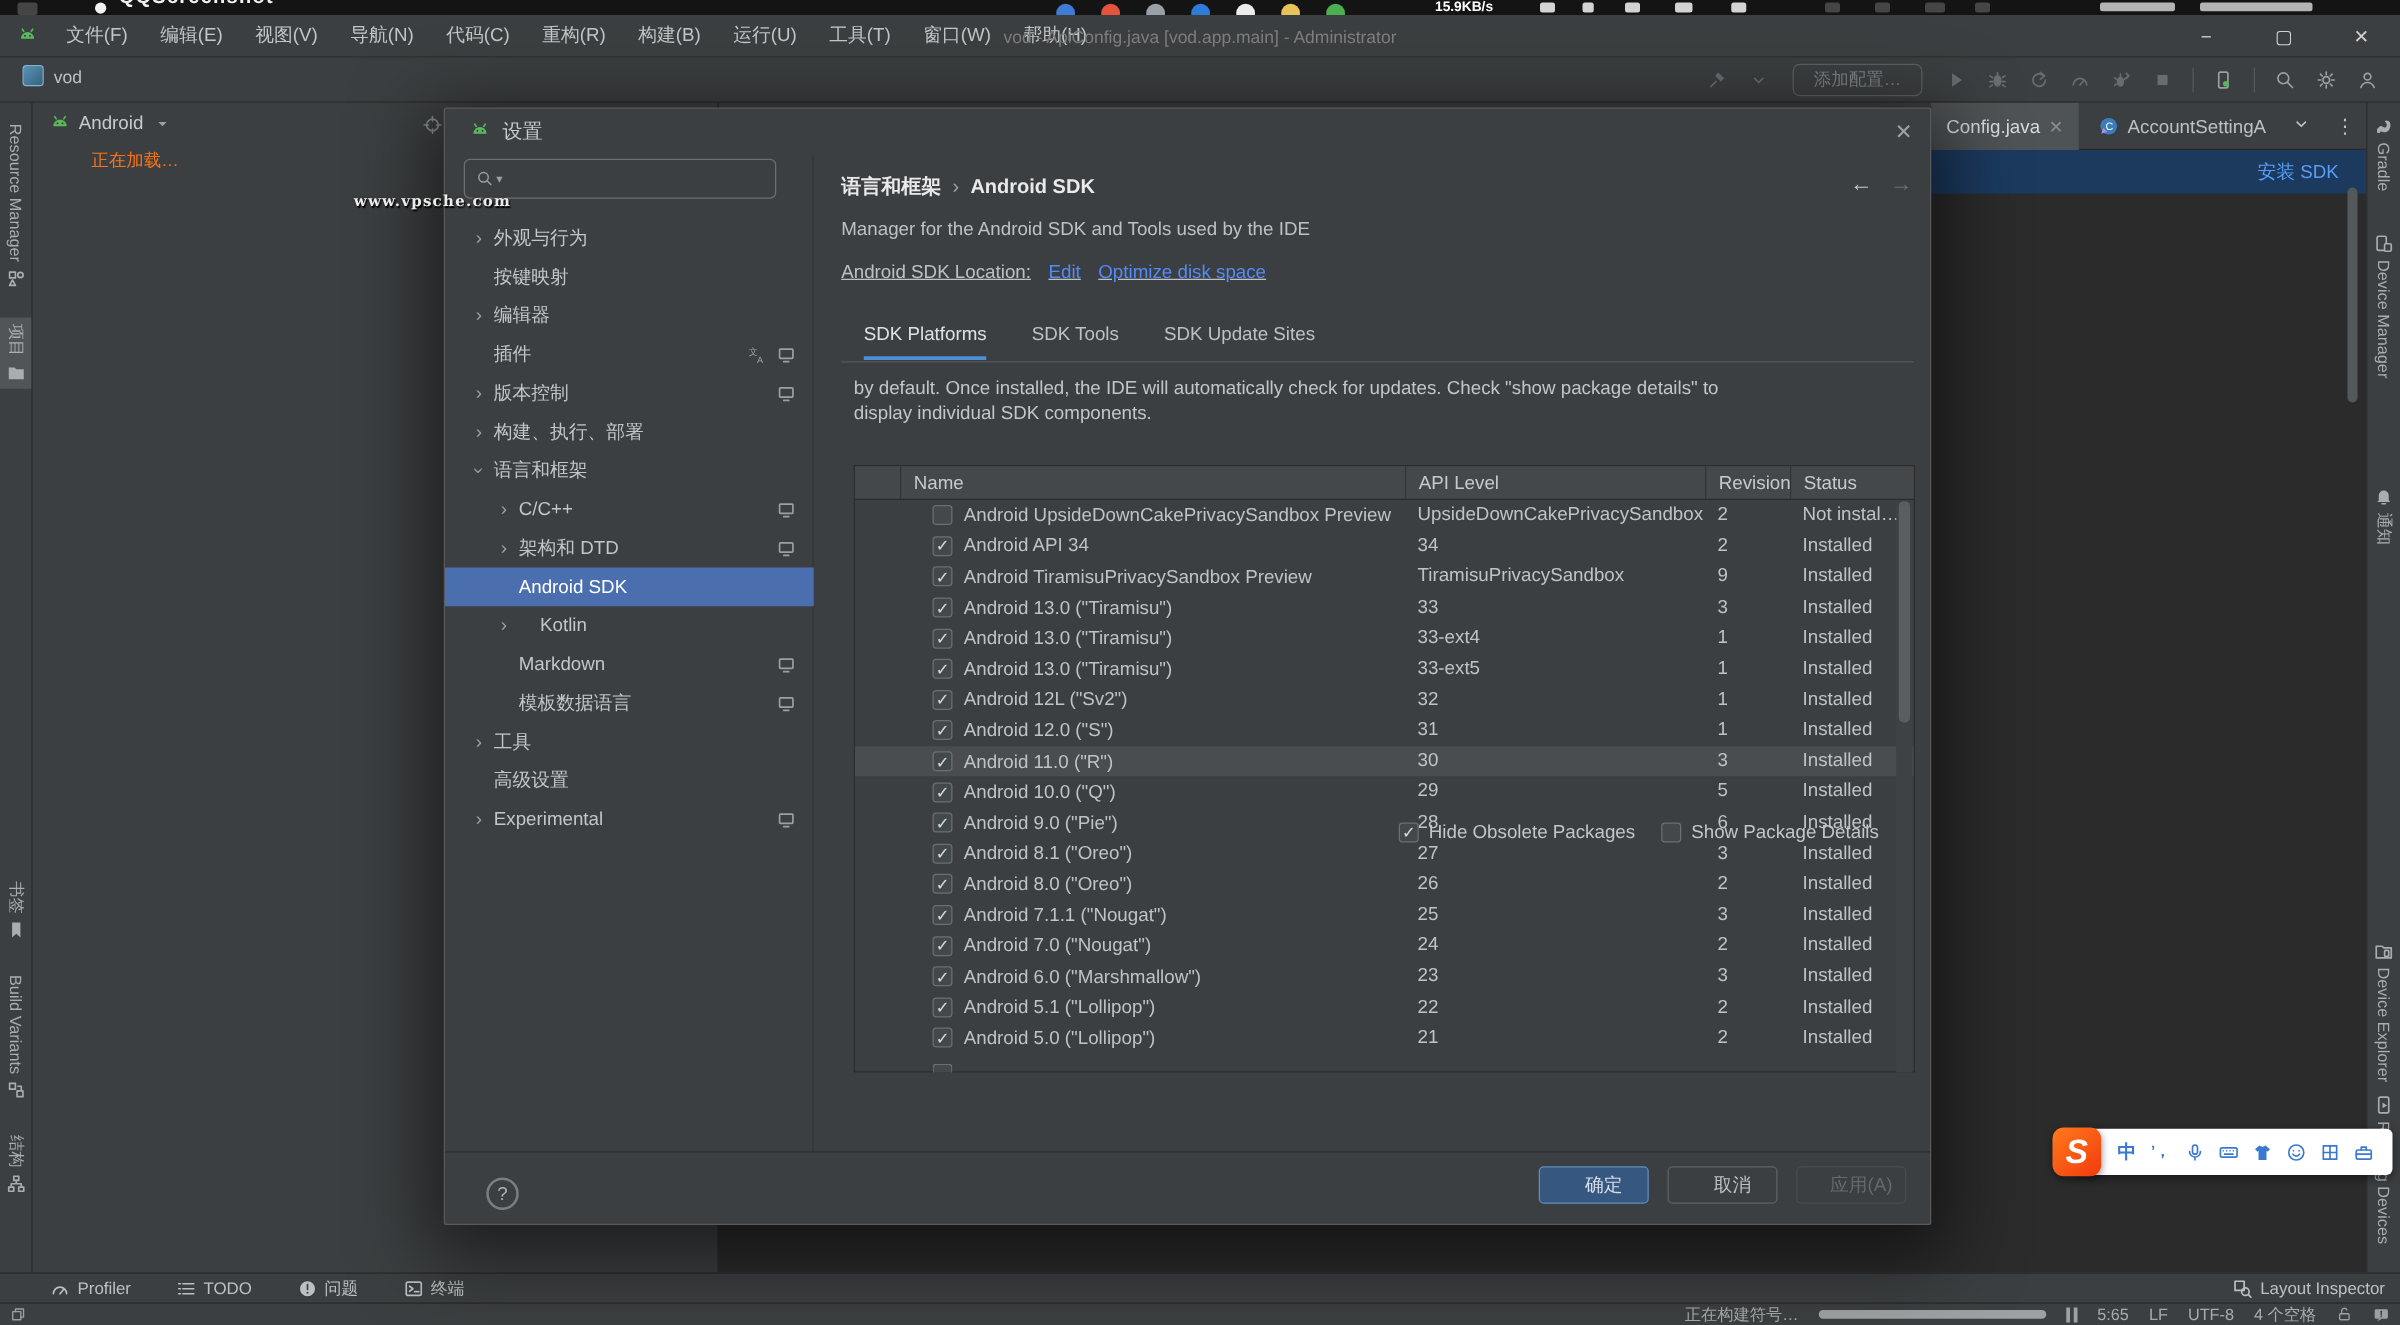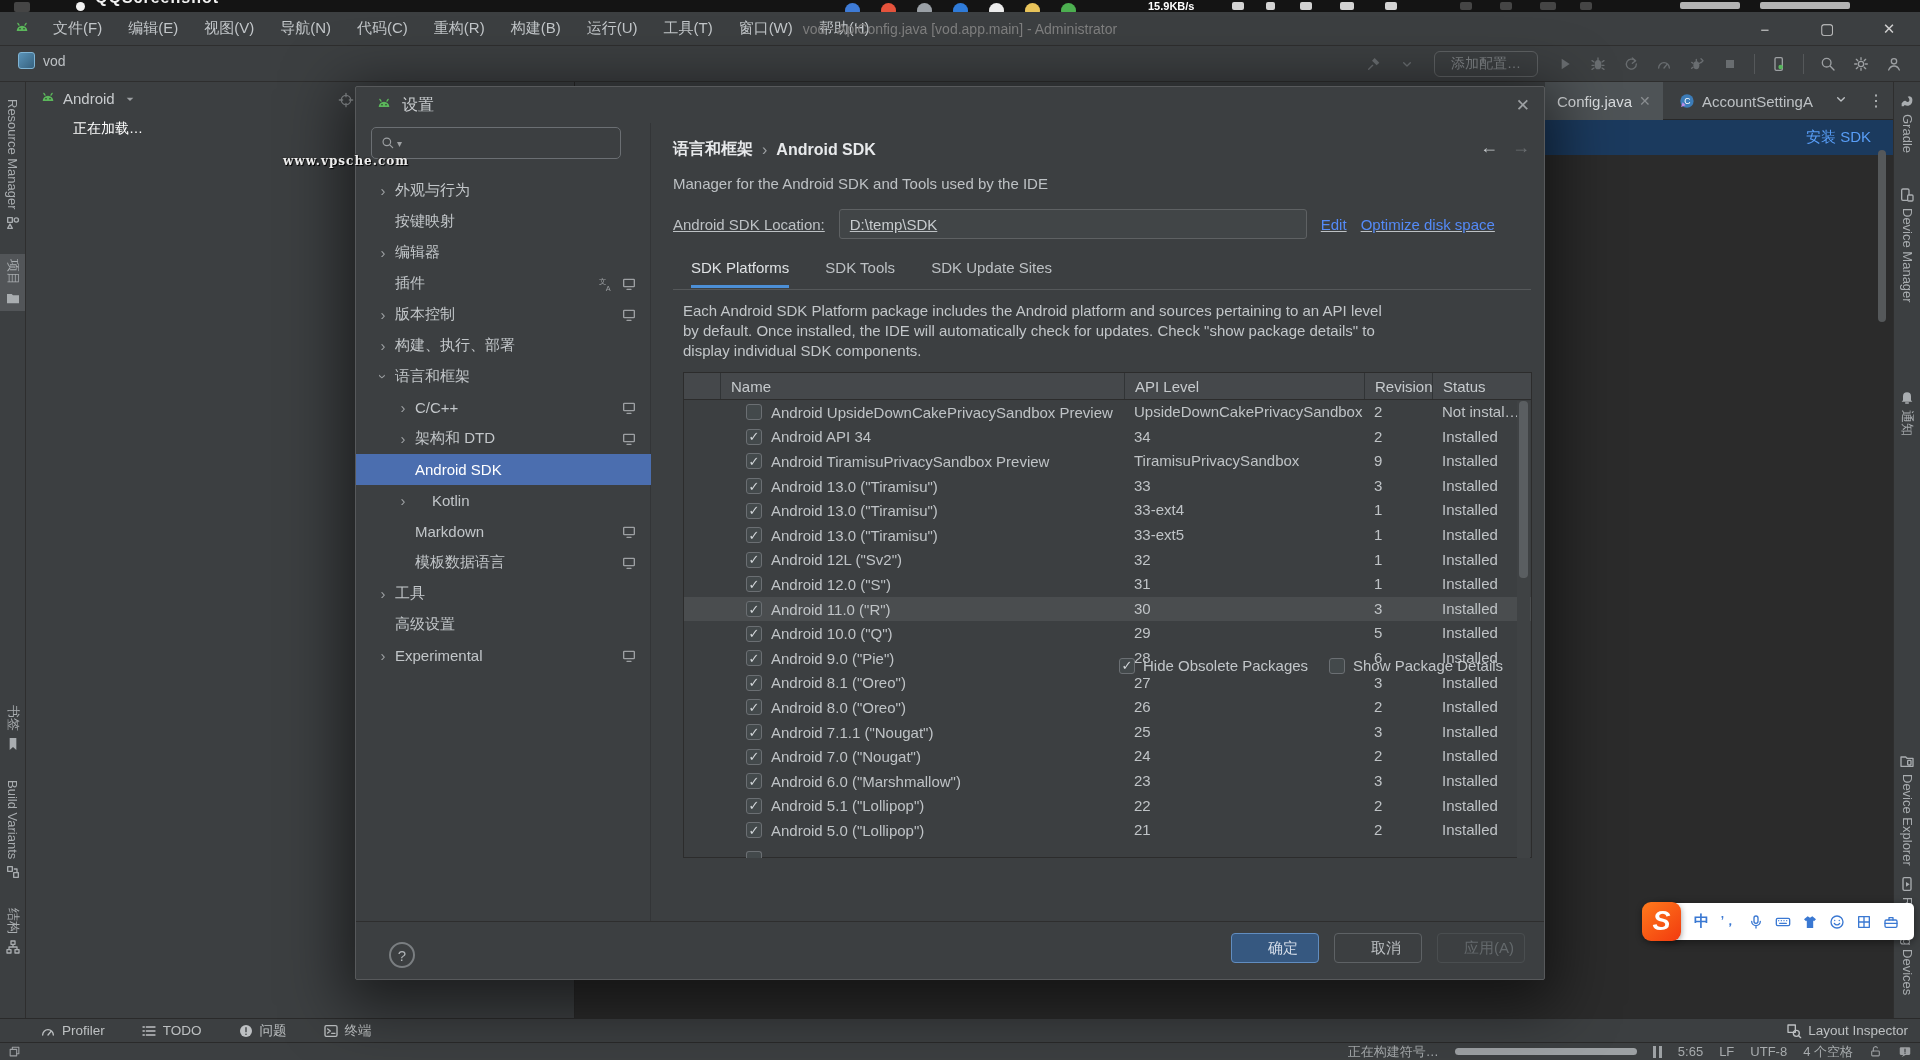--- a/index.html
+++ b/index.html
@@ -46,21 +46,21 @@
   .stripe-btn{display:flex;flex-direction:column;align-items:center;gap:5px;padding:5px 0;width:100%;color:#a9adb0;}
   .stripe-btn .vlabel{writing-mode:vertical-rl;text-orientation:sideways;font-size:13px;color:#a9adb0;white-space:nowrap;}
   .stripe-btn.active{background:#525558;}
   .stripe-spacer{flex:1;}
 
   
   .project-panel{position:absolute;left:26px;top:82px;width:549px;height:936px;background:#3c3f41;
                  border-right:1px solid #282828;z-index:2;}
   .pp-head{position:absolute;left:14px;top:8px;display:flex;align-items:center;gap:7px;font-size:15px;color:#c8cbce;}
   .pp-gear{position:absolute;left:312px;top:10px;color:#8a8e91;}
-  .pp-loading{position:absolute;left:47px;top:38px;color:#ffffff;font-size:14px;}
+  .pp-loading{position:absolute;left:47px;top:38px;color:#f97316;font-size:14px;}
 
   
   .editor{position:absolute;left:575px;top:82px;width:1318px;height:936px;background:#2b2b2b;z-index:1;}
   .tabbar{position:absolute;left:0;top:0;width:1318px;height:38px;background:#3c3f41;border-bottom:1px solid #282828;}
   .etab{position:absolute;top:0;height:38px;display:flex;align-items:center;gap:7px;padding:0 12px;font-size:15px;color:#bdc1c4;}
   .etab.sel{background:#4e5356;color:#d8dbdd;}
   .etab .x{color:#8a8e91;font-size:14px;}
   .tab-act{position:absolute;top:9px;color:#bdc1c4;}
   .banner{position:absolute;left:0;top:38px;width:1318px;height:35px;background:#1b3a5e;display:flex;align-items:center;justify-content:flex-end;padding-right:22px;}
   .banner a{color:#589df6;font-size:15px;text-decoration:none;}
@@ -686,33 +686,31 @@
         <span>Android SDK</span>
       </div>
       <div class="nav-arrows">
         <span style="color:#c2c6c9;">←</span>
         <span style="color:#6b6f72;">→</span>
       </div>
       <div class="subtitle">Manager for the Android SDK and Tools used by the IDE</div>
 
       <div class="loc-row">
         <span style="font-size:15px;">Android SDK Location:</span>
-        <span class="loc-input">D:\temp\SDK</span>
         <a class="blue" href="#" style="font-size:15px;text-decoration:none;">Edit</a>
         <a class="blue" href="#" style="font-size:15px;text-decoration:none;">Optimize disk space</a>
       </div>
 
       <div class="sdk-tabs" id="sdk-tabs">
           <div class="sdk-tab sel">SDK Platforms</div>
           <div class="sdk-tab">SDK Tools</div>
           <div class="sdk-tab">SDK Update Sites</div>
         </div>
       <div class="tab-rule"></div>
       <div class="desc" id="sdk-desc">
-          <div>Each Android SDK Platform package includes the Android platform and sources pertaining to an API level</div>
           <div>by default. Once installed, the IDE will automatically check for updates. Check "show package details" to</div>
           <div>display individual SDK components.</div>
         </div>
 
       <div class="sdk-table">
         <div class="t-head" id="table-head">
             <div class="t-col" style="width: 36px;"></div>
             <div class="t-col" style="width: 404px;">Name</div>
             <div class="t-col" style="width: 240px;">API Level</div>
             <div class="t-col" style="width: 68px;">Revision</div>

